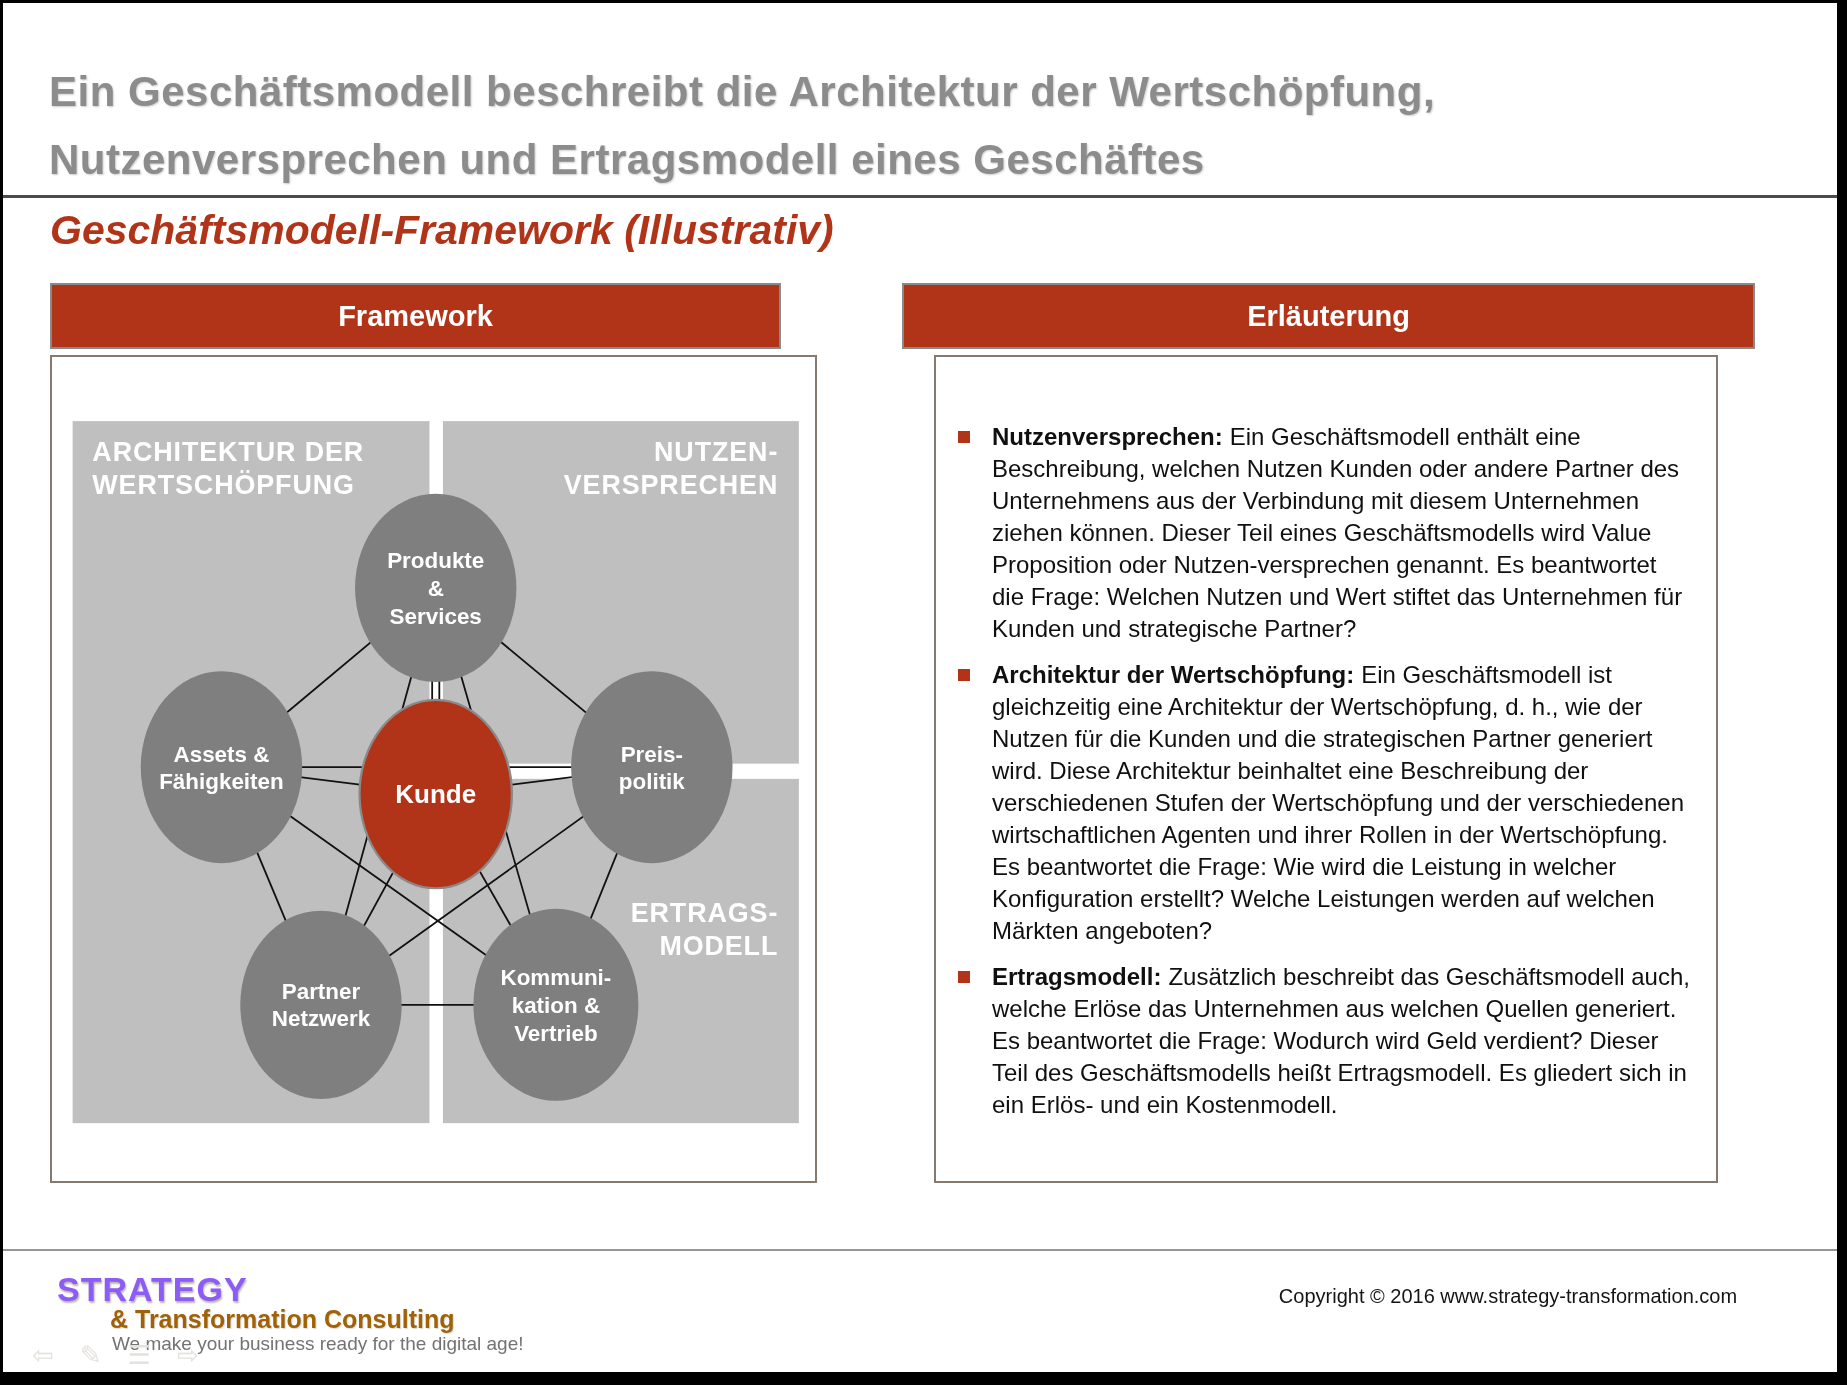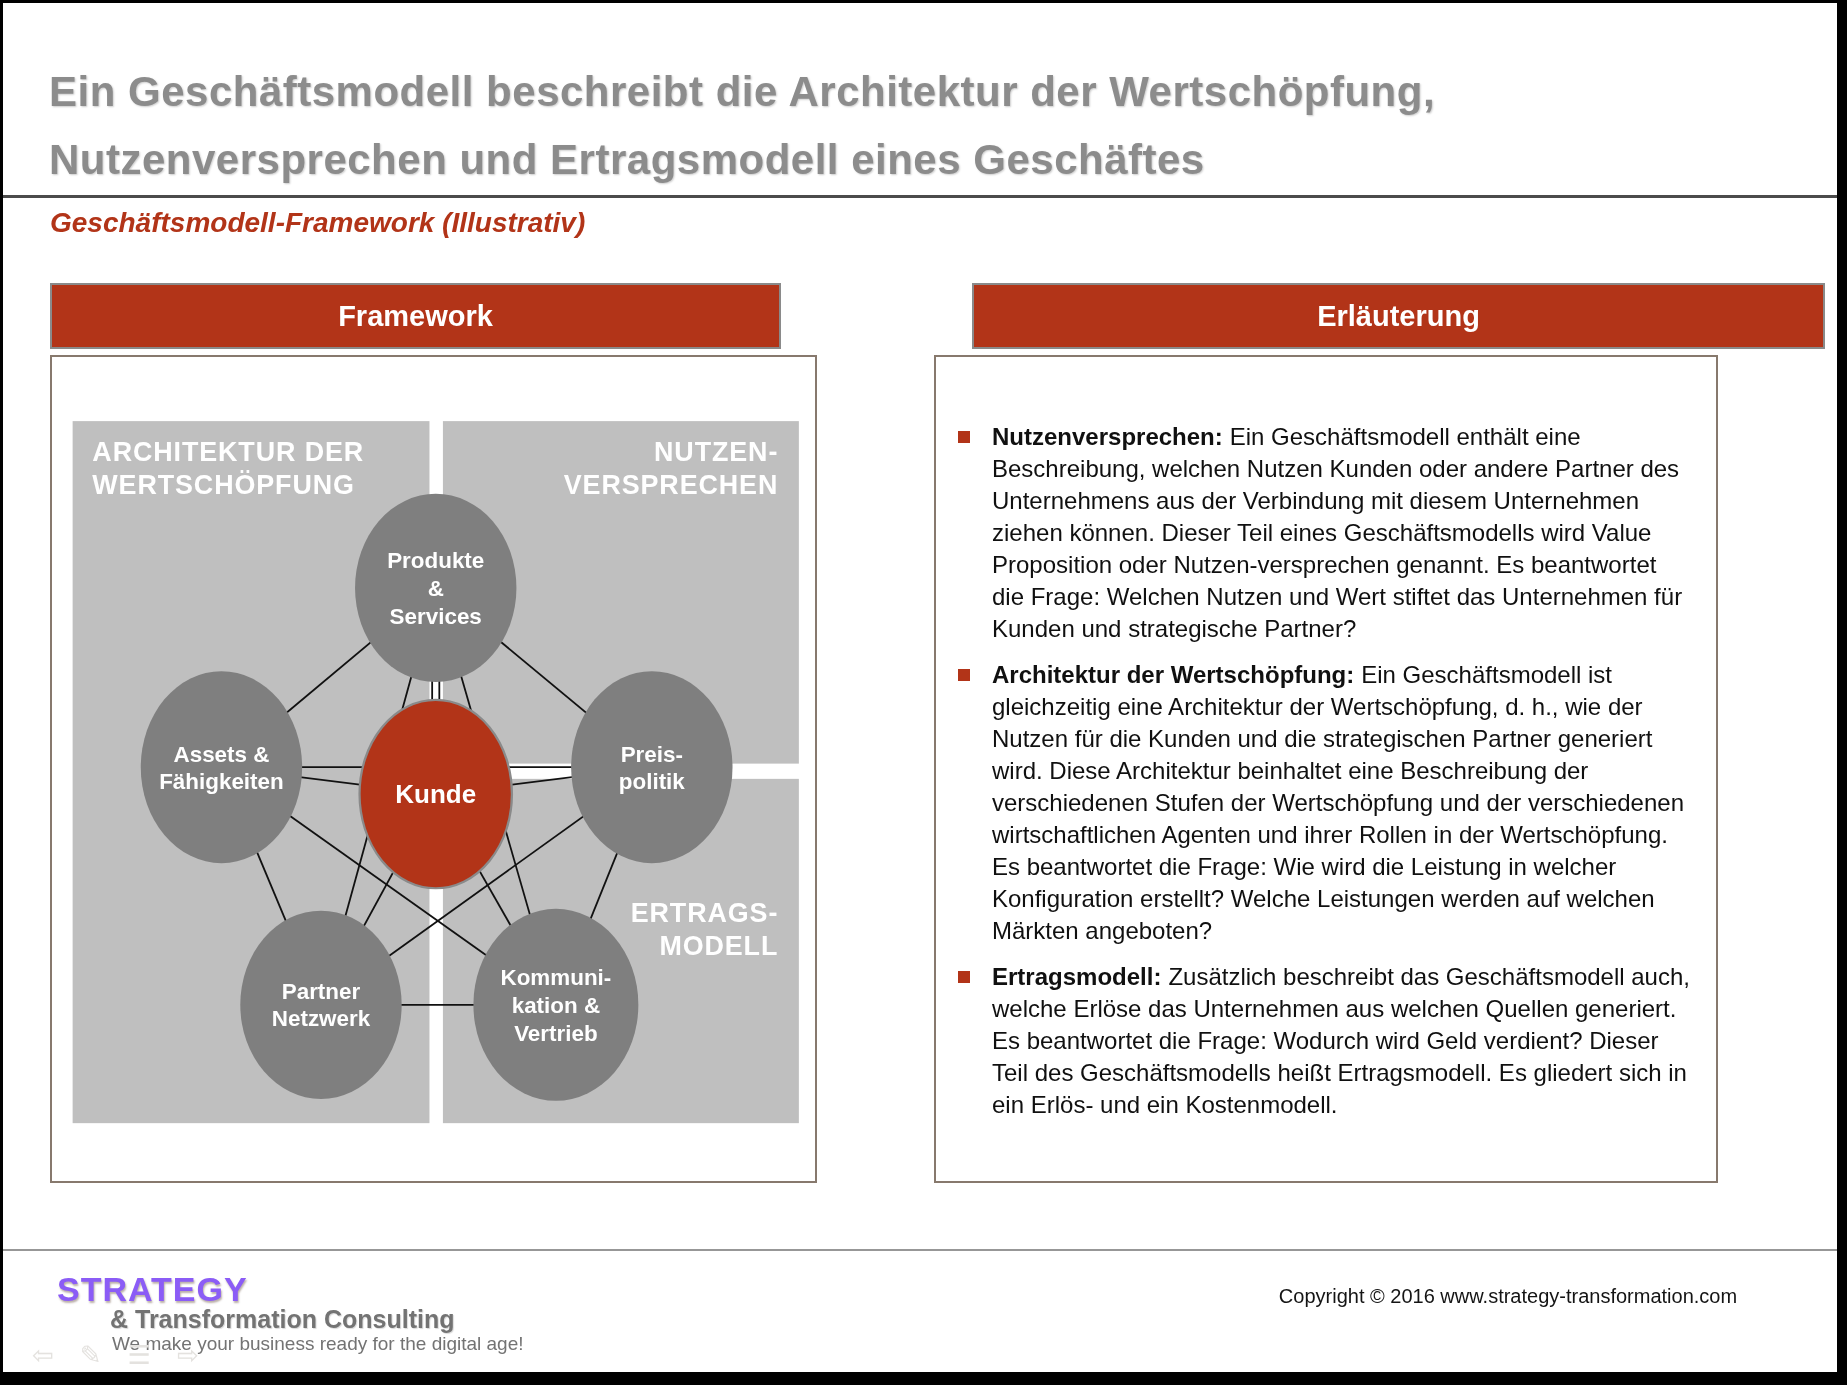--- a/index.html
+++ b/index.html
@@ -14,31 +14,31 @@
   .frame-bottom { position:absolute; left:0; bottom:0; width:100%; height:13px; background:#000; z-index:40; }
 
   .page-title {
     position:absolute; left:49px; top:58px; width:1490px;
     font-size:42px; line-height:68px; font-weight:bold; color:#8c8c8c;
     letter-spacing:0.5px; text-shadow:1px 1px 2px #cccccc;
   }
   .title-divider { position:absolute; left:3px; top:195px; width:1834px; height:3px; background:#4b4b4b; }
   .page-subtitle {
     position:absolute; left:50px; top:207px;
-    font-size:28px; font-weight:bold; font-style:italic; color:#B23418;
+    font-size:41px; font-weight:bold; font-style:italic; color:#B23418;
   }
 
   .panel-bar {
     position:absolute; top:283px; height:66px; box-sizing:border-box;
     background:#B23418; border:2px solid #8a8a8a;
     display:flex; align-items:center; justify-content:center;
     color:#ffffff; font-weight:bold; font-size:29px;
   }
   .bar-framework   { left:50px;  width:731px; }
-  .bar-erlaeuterung{ left:972px; width:853px; }
+  .bar-erlaeuterung{ left:902px; width:853px; }
 
   .panel-body {
     position:absolute; top:355px; height:828px; box-sizing:border-box;
     background:#ffffff; border:2px solid #87796d;
   }
   .body-framework    { left:50px;  width:767px; }
   .body-erlaeuterung { left:934px; width:784px; }
 
   .diagram { position:absolute; left:0; top:0; width:100%; height:100%; }
   .diagram .quad  { fill:#BFBFBF; }
@@ -56,21 +56,21 @@
   .bullet .lead { font-weight:bold; margin-right:7px; }
 
   .footer-divider { position:absolute; left:3px; top:1249px; width:1834px; height:2px; background:#979797; }
   .logo-primary {
     position:absolute; left:57px; top:1270px;
     font-size:34px; font-weight:bold; color:#8b5cf6; letter-spacing:1px;
     text-shadow:1px 2px 2px rgba(60,30,10,0.35);
   }
   .logo-secondary {
     position:absolute; left:110px; top:1305px;
-    font-size:25px; font-weight:bold; color:#737373; text-shadow:1px 1px 1px #d8d8d8;
+    font-size:25px; font-weight:bold; color:#a16207; text-shadow:1px 1px 1px #d8d8d8;
   }
   .logo-tagline {
     position:absolute; left:112px; top:1333px;
     font-size:19px; color:#737373;
   }
   .copyright {
     position:absolute; left:1158px; top:1285px; width:700px; text-align:center;
     font-size:20px; color:#141414;
   }
   .nav-controls {

